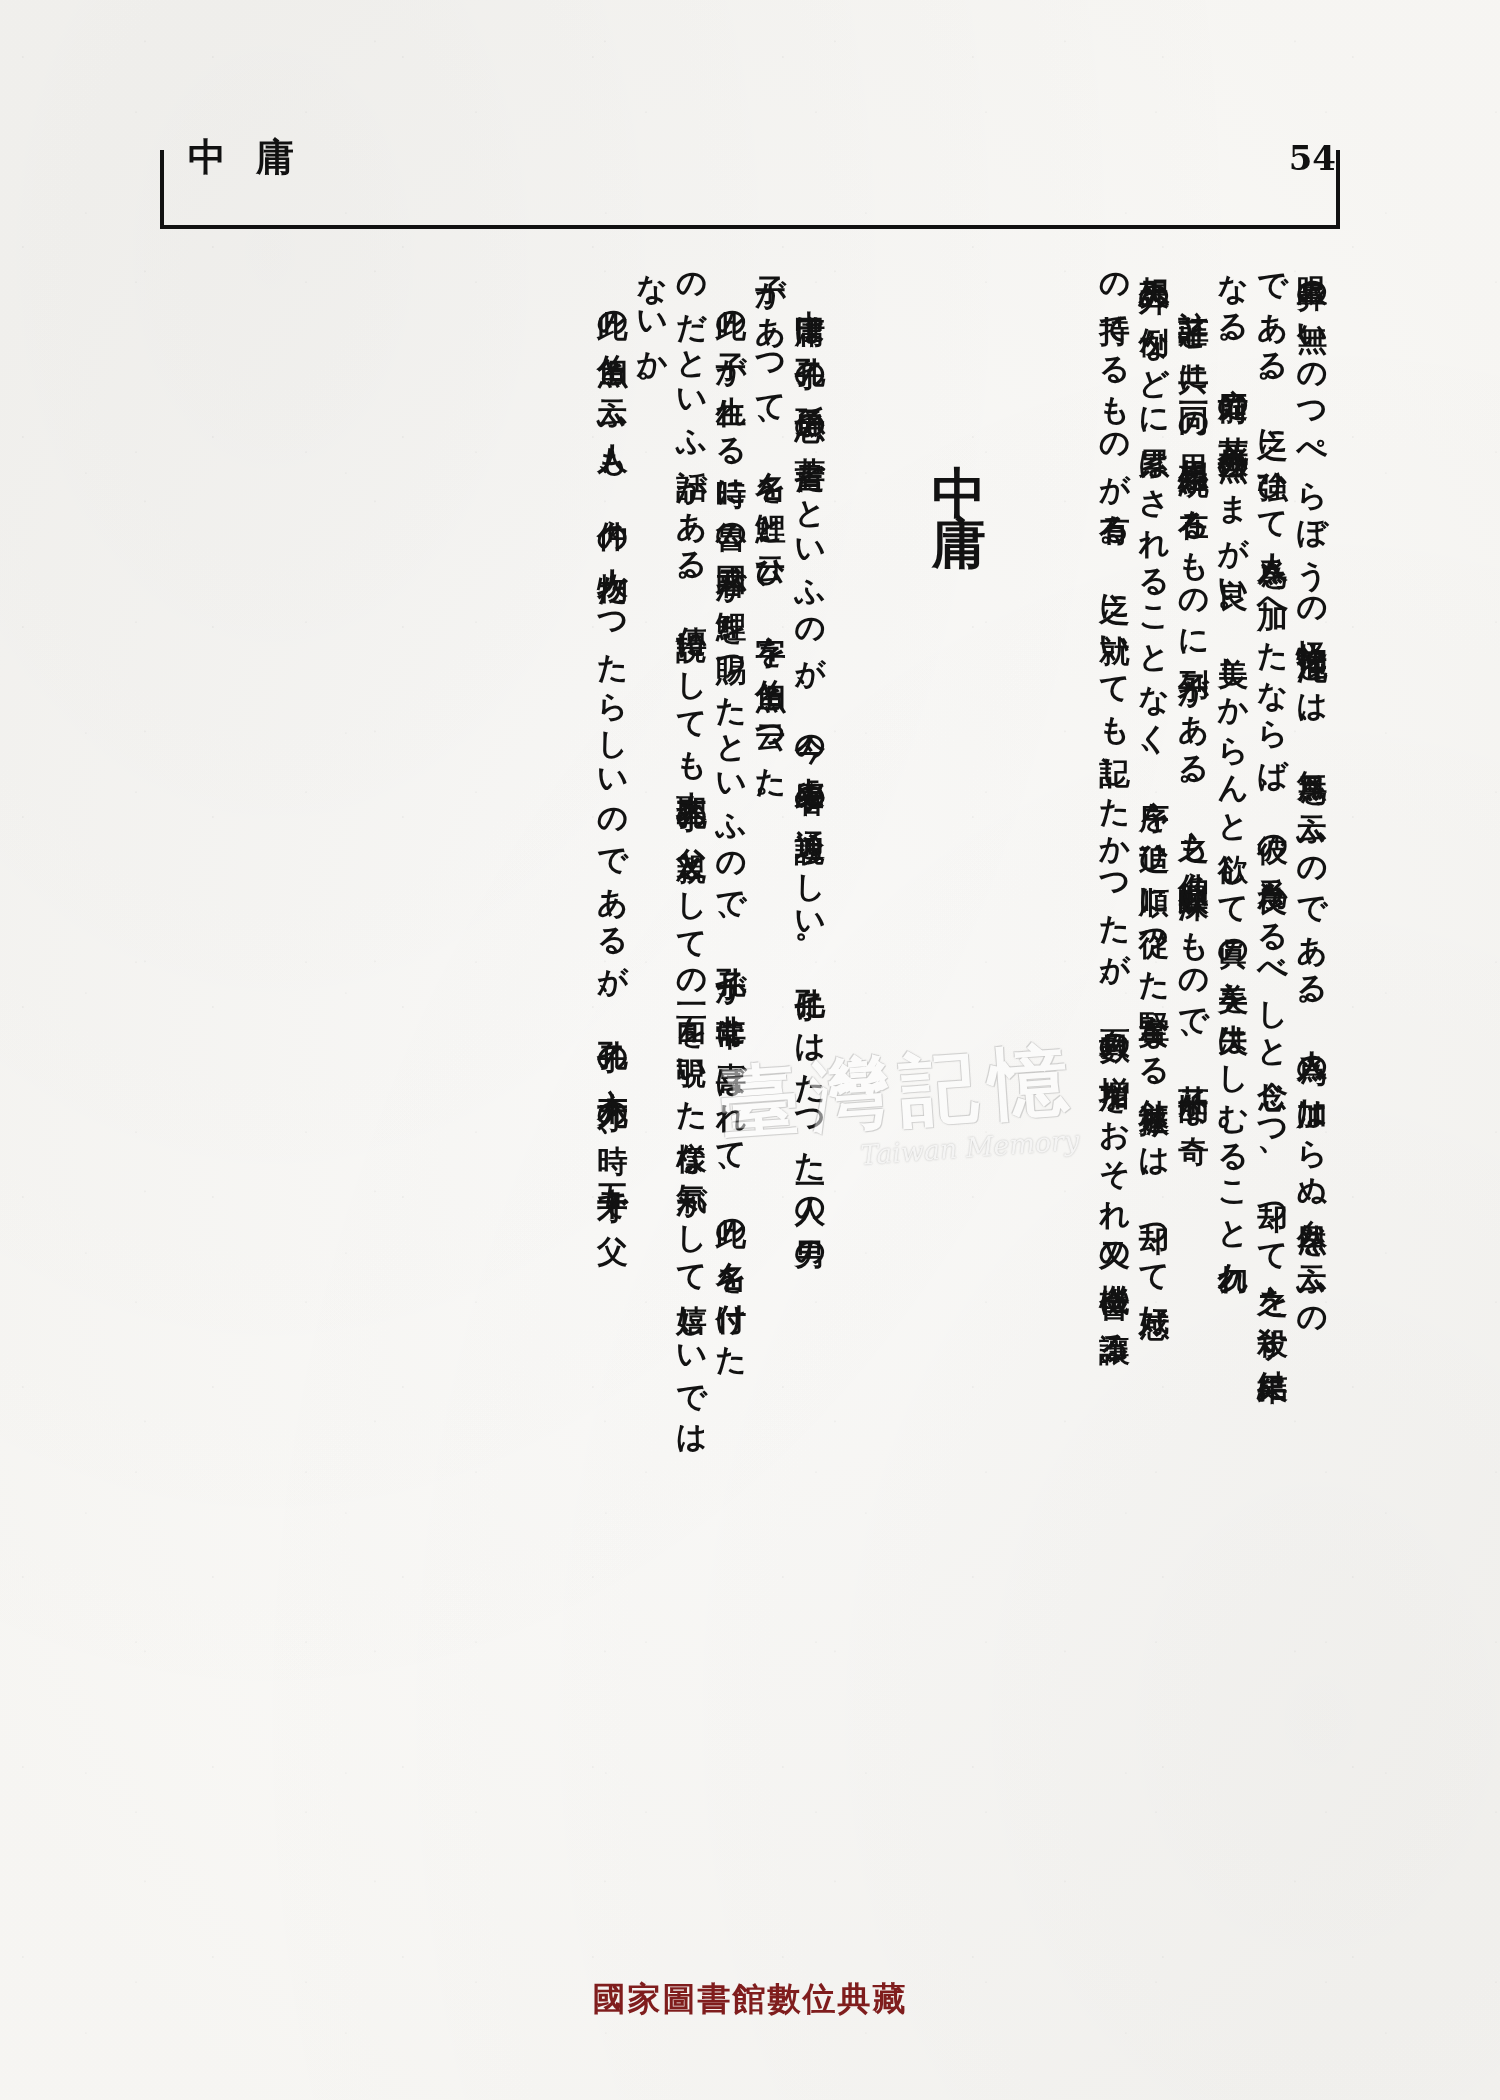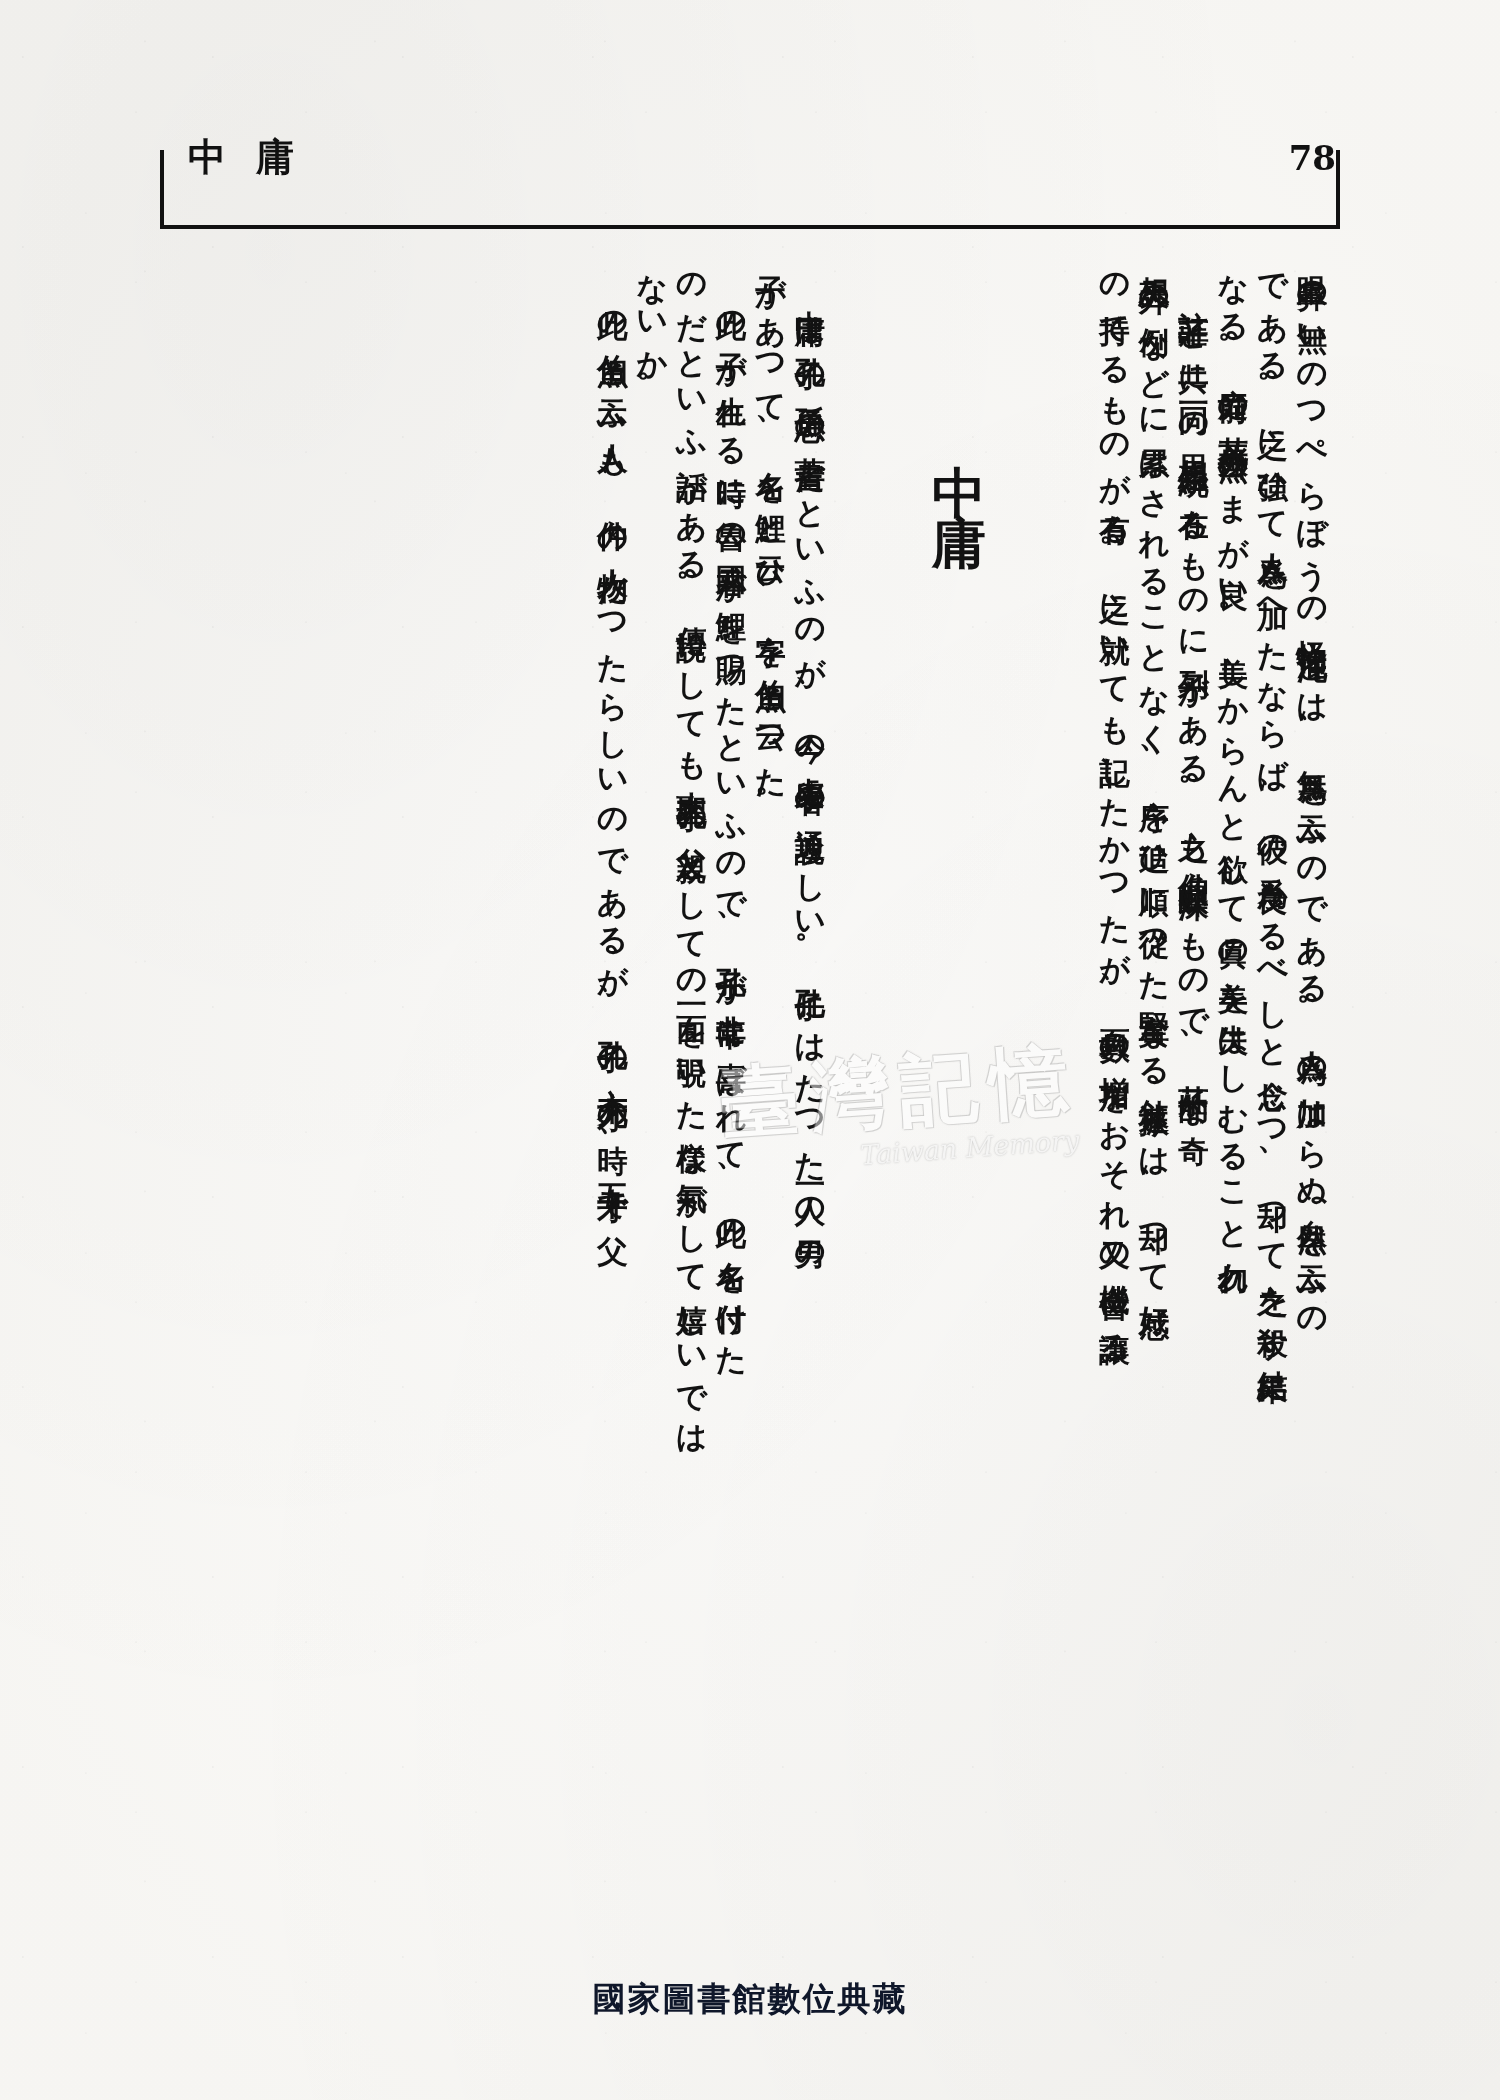--- a/index.html
+++ b/index.html
@@ -176,21 +176,21 @@
   
   .footer-stamp {
     position: absolute;
     left: 0;
     right: 0;
     bottom: 78px;
     text-align: center;
     font-size: 33px;
     font-weight: 700;
     letter-spacing: 2px;
-    color: #0f172a;
+    color: #7f1d1d;
   }
 
   
   .speckle {
     position: absolute;
     inset: 0;
     pointer-events: none;
     opacity: 0.35;
     background-image:
       radial-gradient(circle at 12% 30%, rgba(0,0,0,0.10) 0.6px, rgba(0,0,0,0) 1.4px),
@@ -203,21 +203,21 @@
 </head>
 <body>
 
 <div class="page">
 
   <div class="rule-left-tick"></div>
   <div class="rule-right-tick"></div>
 
   <div class="runhead">
     <div class="runhead-title">中庸</div>
-    <div class="runhead-folio">78</div>
+    <div class="runhead-folio">54</div>
   </div>
   <div class="rule"></div>
 
   <div class="body-area">
 
     <div class="col">眼鼻の無いのつぺらぼうの怪物混沌とは、無爲を云ふのである。人爲の加はらぬ自然を云ふの</div>
     <div class="col">である。之に強ひて人爲を加へたならば、彼の爲良かるべしと念じつゝ、却つて之を殺す結果に</div>
     <div class="col">なる。庭前の花草亦自然のまゝが良い。美しからんと欲して眞の美を失はしむること勿れ。</div>
 
     <div class="col indent-1">

